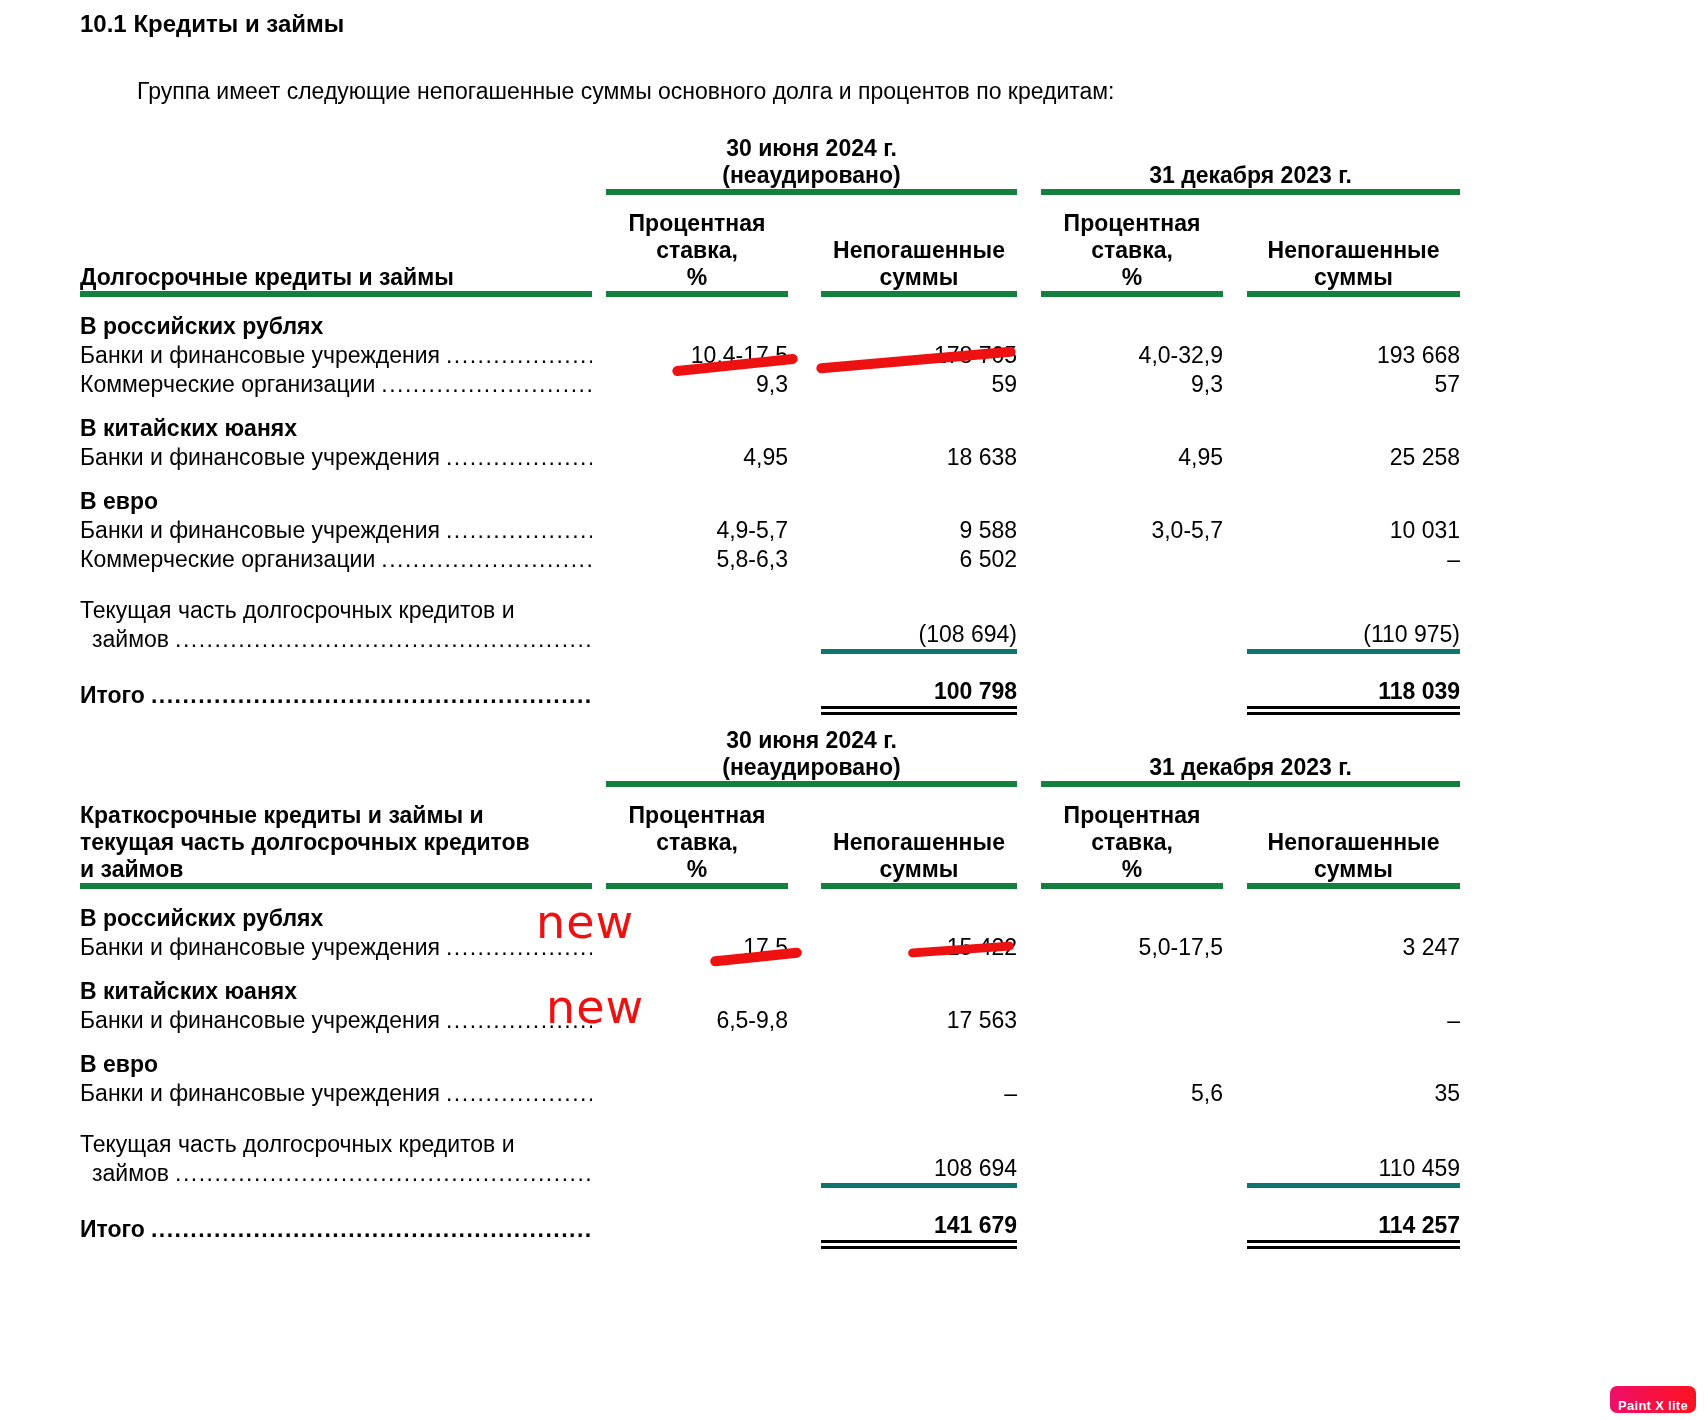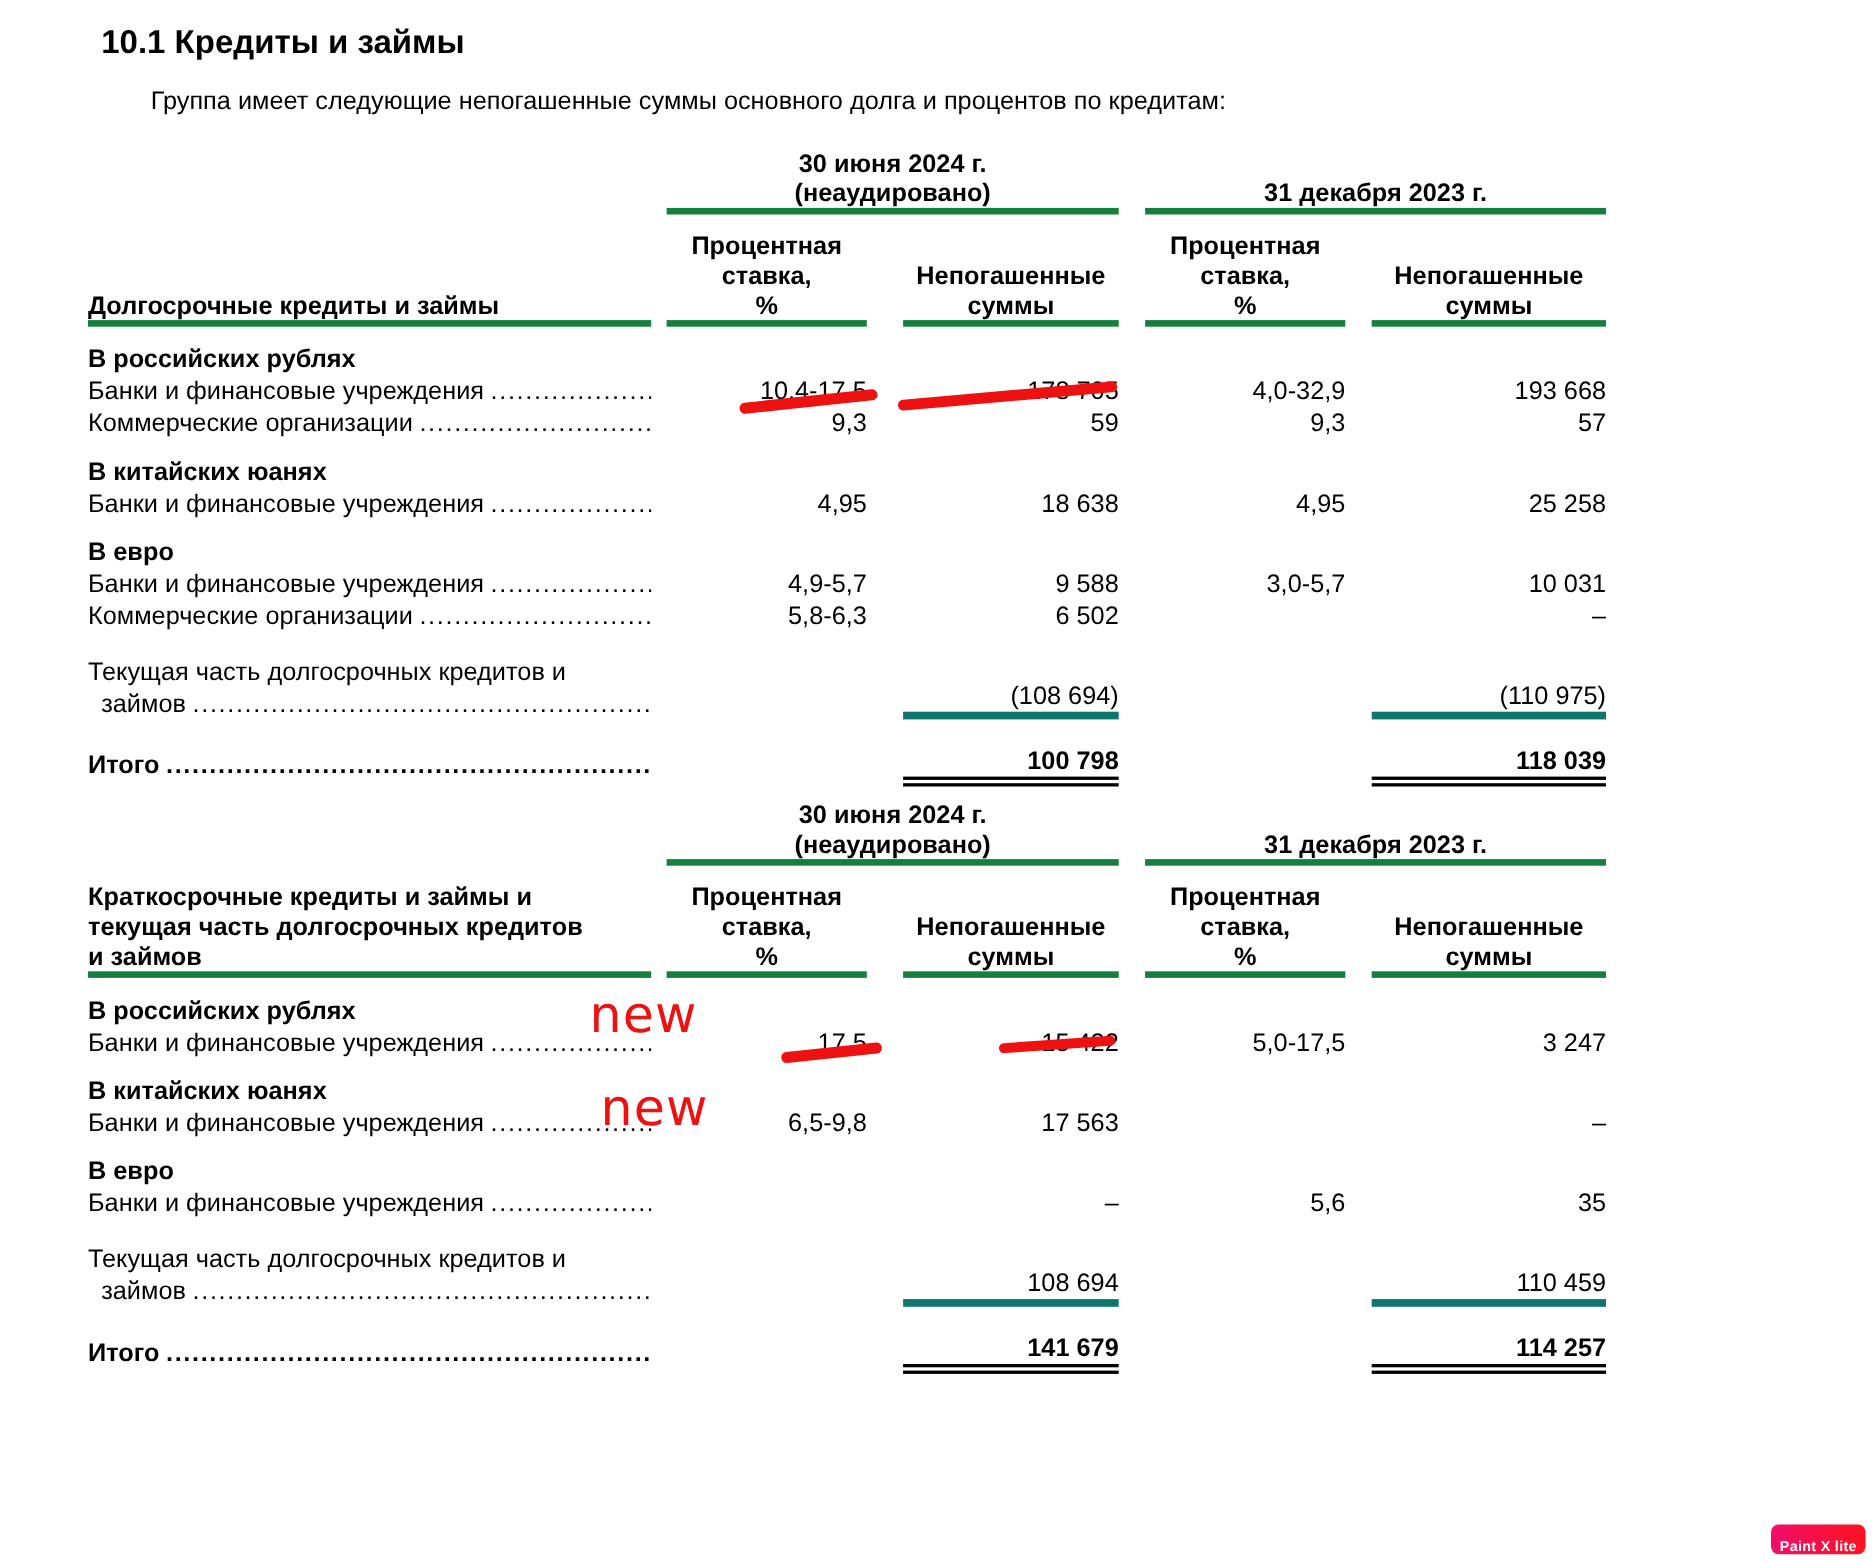--- a/index.html
+++ b/index.html
@@ -1,21 +1,21 @@
 <!DOCTYPE html>
 <html><head>
 <meta charset="utf-8">
 <style>
   html,body { margin:0; padding:0; background:#ffffff; }
   #page {
     position:relative; width:1704px; height:1420px; overflow:hidden;
     background:#ffffff; color:#000;
     font-family:"Liberation Sans", sans-serif;
   }
-  .title { position:absolute; left:80px; top:10px; font-size:30px; font-weight:bold; margin:12px; }
+  .title { position:absolute; left:80px; top:10px; font-size:24px; font-weight:bold; margin:0; }
   .intro { position:absolute; left:137px; top:78px; font-size:23px; margin:0;text-align:center; }
 
   table.tbl {
     position:absolute; left:80px; width:1380px;
     border-collapse:separate; border-spacing:0; table-layout:fixed;
     font-size:23px; line-height:29px;
   }
   .tbl td { padding:0; vertical-align:bottom; }
   .b { font-weight:bold; }
   .num { text-align:right; }
@@ -23,21 +23,21 @@
   .pre { white-space:pre-line; }
   .hline { border-bottom:6px solid #15803d; }
   .hdr { line-height:27px; padding-bottom:3px; }
   tr.ghdr td { height:59px; }
   tr.chdr td { height:96px; }
   tr.sp  td { height:15px; }
   tr.sp2 td { height:22px; }
   tr.sp3 td { height:12px; }
   tr.row td { height:29px; }
   tr.total td { height:40px; }
-  .usingle { border-bottom:7px solid #0f766e; padding-bottom:4px; }
+  .usingle { border-bottom:5px solid #0f766e; padding-bottom:4px; }
   .udbl { border-bottom:9px double #000; padding-bottom:5px; }
 
   .lead { display:flex; align-items:baseline; }
   .lead .txt { white-space:nowrap; }
   .lead .fill { flex:1 1 auto; overflow:hidden; white-space:nowrap; padding-left:6px; }
   .lead .fill::after {
     content:"........................................................................................................................";
     letter-spacing:1.5px;
   }
   .indent2 { padding-left:12px; }

